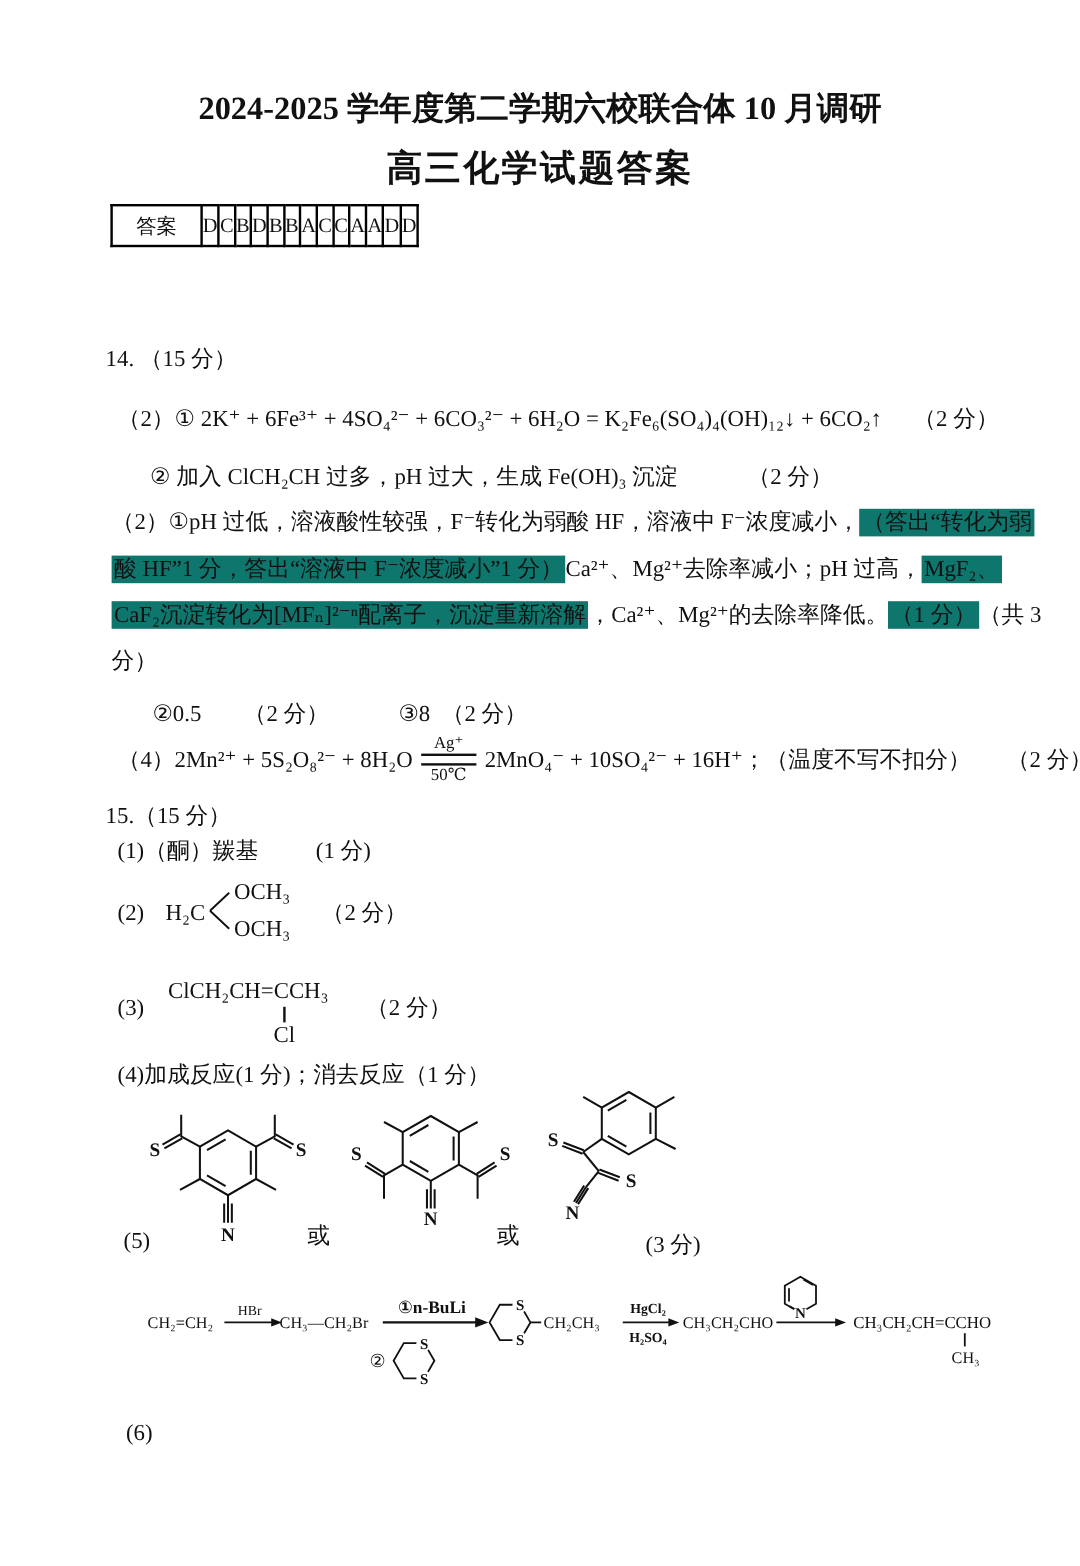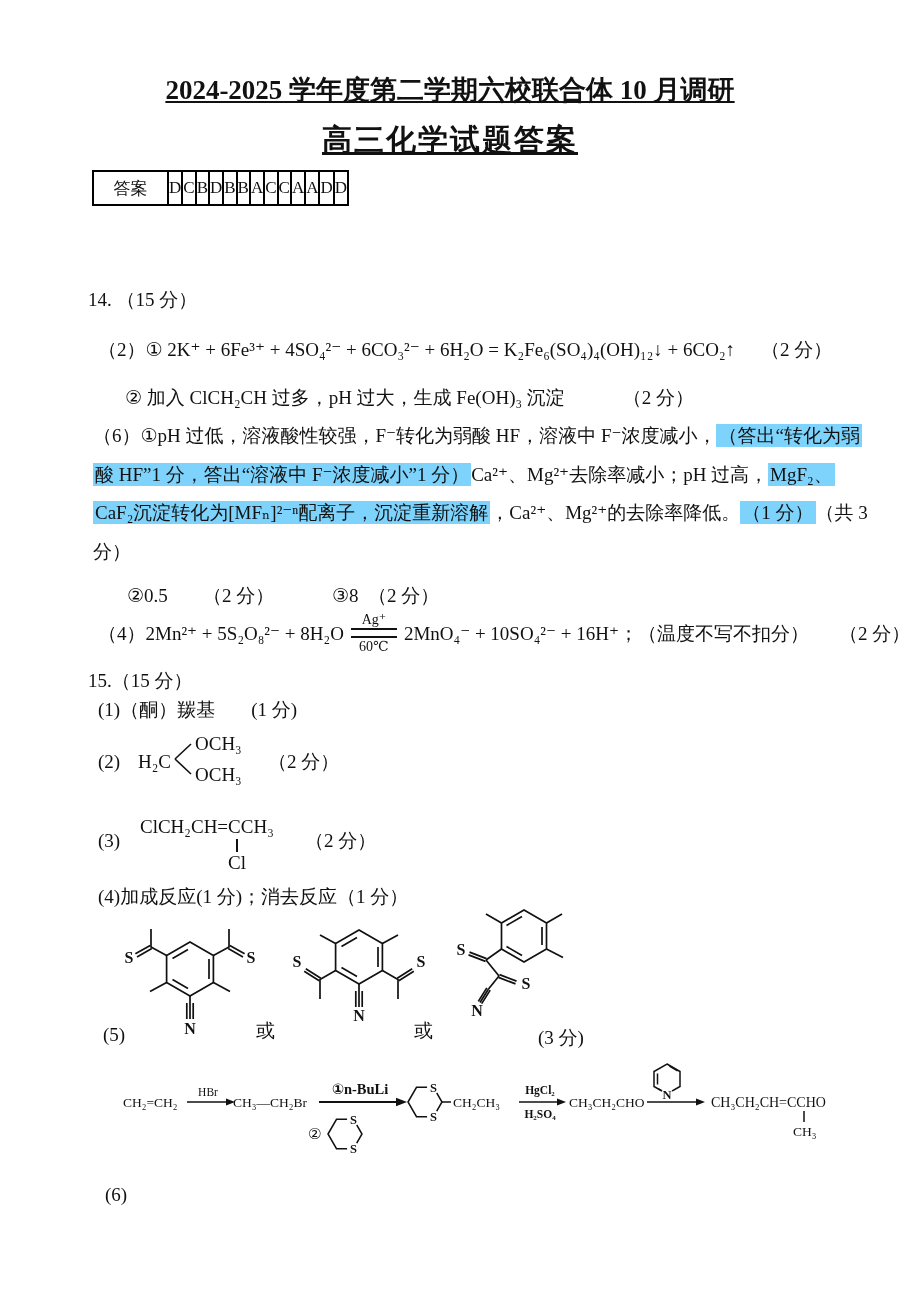--- a/index.html
+++ b/index.html
@@ -1,20 +1,20 @@
 <!DOCTYPE html>
 <html><head>
 <meta charset="utf-8">
 <style>
   html,body{margin:0;padding:0;background:#e8e8e8;}
   .page{position:relative;width:900px;height:1305px;background:#ffffff;margin:0 auto;
         font-family:"Liberation Serif","DejaVu Serif","DejaVu Sans",serif;color:#111;overflow:hidden;}
   .ln{position:absolute;white-space:nowrap;font-size:19px;line-height:1.35;}
-  .ttl{position:absolute;left:0;width:100%;text-align:center;font-weight:bold;white-space:nowrap;text-decoration:underline;}
-  .hl{background:#7dd3fc;padding:1px 2px;}
+  .ttl{position:absolute;left:0;width:100%;text-align:center;font-weight:bold;white-space:nowrap;}
+  .hl{background:#0f766e;padding:1px 2px;}
   .score{margin-left:26px;}
   table.ans{position:absolute;left:92px;top:170px;border-collapse:collapse;table-layout:fixed;}
   table.ans td{border:2px solid #000;height:32px;text-align:center;font-size:17px;padding:0;}
   td.lblcol{width:73px;}
   td.numcol{width:48px;}
   .cond{display:inline-flex;flex-direction:column;align-items:center;font-size:14px;line-height:1.1;
         margin:0 7px;vertical-align:middle;}
   .cond .dline{width:46px;height:6px;border-top:2px solid #111;border-bottom:2px solid #111;margin:1px 0;}
   .flexrow{display:flex;align-items:center;}
   svg text{font-family:"Liberation Serif","DejaVu Serif","DejaVu Sans",serif;fill:#111;}
@@ -54,21 +54,21 @@
 
   <div class="ln" style="left:98px;top:337px;">
     <span>（2）① 2K⁺ + 6Fe³⁺ + 4SO₄²⁻ + 6CO₃²⁻ + 6H₂O = K₂Fe₆(SO₄)₄(OH)₁₂↓ + 6CO₂↑</span><span class="score">（2 分）</span>
   </div>
 
   <div class="ln" style="left:125px;top:385px;">
     <span>② 加入 ClCH₂CH 过多，pH 过大，生成 Fe(OH)₃ 沉淀</span><span class="score" style="margin-left:58px;">（2 分）</span>
   </div>
 
   <div class="ln" style="left:93px;top:423px;">
-    <span>（6）①pH 过低，溶液酸性较强，F⁻转化为弱酸 HF，溶液中 F⁻浓度减小，</span><span class="hl">（答出“转化为弱</span>
+    <span>（2）①pH 过低，溶液酸性较强，F⁻转化为弱酸 HF，溶液中 F⁻浓度减小，</span><span class="hl">（答出“转化为弱</span>
   </div>
   <div class="ln" style="left:93px;top:462px;">
     <span class="hl">酸 HF”1 分，答出“溶液中 F⁻浓度减小”1 分）</span><span>Ca²⁺、Mg²⁺去除率减小；pH 过高，</span><span class="hl">MgF₂、</span>
   </div>
   <div class="ln" style="left:93px;top:500px;">
     <span class="hl">CaF₂沉淀转化为[MFₙ]²⁻ⁿ配离子，沉淀重新溶解</span><span>，Ca²⁺、Mg²⁺的去除率降低。</span><span class="hl">（1 分）</span><span>（共 3</span>
   </div>
   <div class="ln" style="left:93px;top:539px;">分）</div>
 
   <div>
@@ -76,30 +76,30 @@
     <span class="ln" style="left:203px;top:583px;">（2 分）</span>
     <span class="ln" style="left:332px;top:583px;">③8</span>
     <span class="ln" style="left:368px;top:583px;">（2 分）</span>
   </div>
 
   <div class="ln flexrow" style="left:98px;top:612px;">
     <span>（4）2Mn²⁺ + 5S₂O₈²⁻ + 8H₂O</span>
     <span class="cond">
       <span>Ag⁺</span>
       <span class="dline"></span>
-      <span>60℃</span>
+      <span>50℃</span>
     </span>
     <span>2MnO₄⁻ + 10SO₄²⁻ + 16H⁺；（温度不写不扣分）</span>
     <span class="score" style="margin-left:30px;">（2 分）</span>
   </div>
 
   <div class="ln" style="left:88px;top:668px;">15.（15 分）</div>
 
   <div class="ln" style="left:98px;top:697px;">
-    <span>(1)（酮）羰基</span><span class="score" style="margin-left:36px;">(1 分)</span>
+    <span>(1)（酮）羰基</span><span class="score" style="margin-left:48px;">(1 分)</span>
   </div>
 
   <div class="ln" style="left:98px;top:733px;height:54px;width:320px;">
     <span style="position:absolute;left:0;top:16px;">(2)</span>
     <span style="position:absolute;left:40px;top:16px;">H₂C</span>
     <svg style="position:absolute;left:75px;top:2px;" width="22" height="48">
       <path d="M2,24 L18,9 M2,24 L18,39" stroke="#111" stroke-width="1.6" fill="none"></path>
     </svg>
     <span style="position:absolute;left:97px;top:-2px;">OCH₃</span>
     <span style="position:absolute;left:97px;top:29px;">OCH₃</span>

